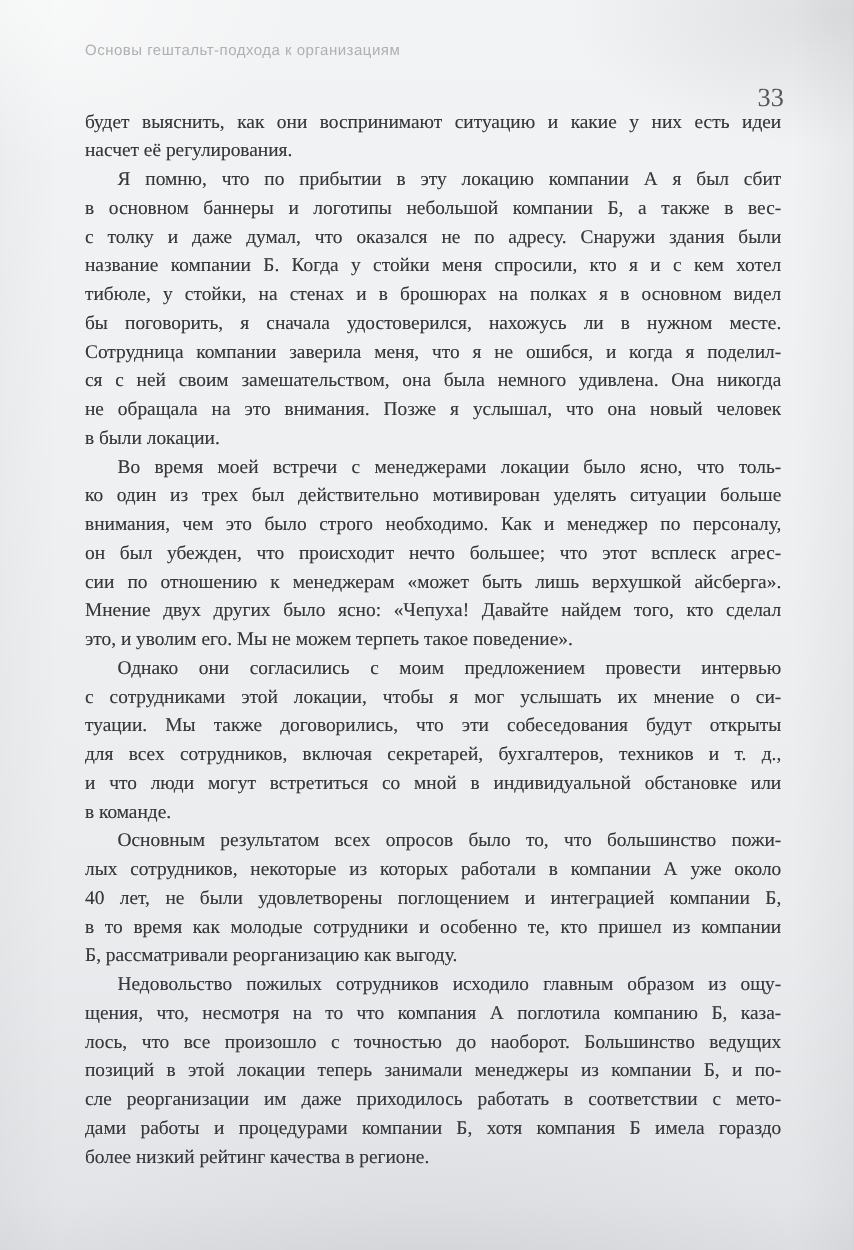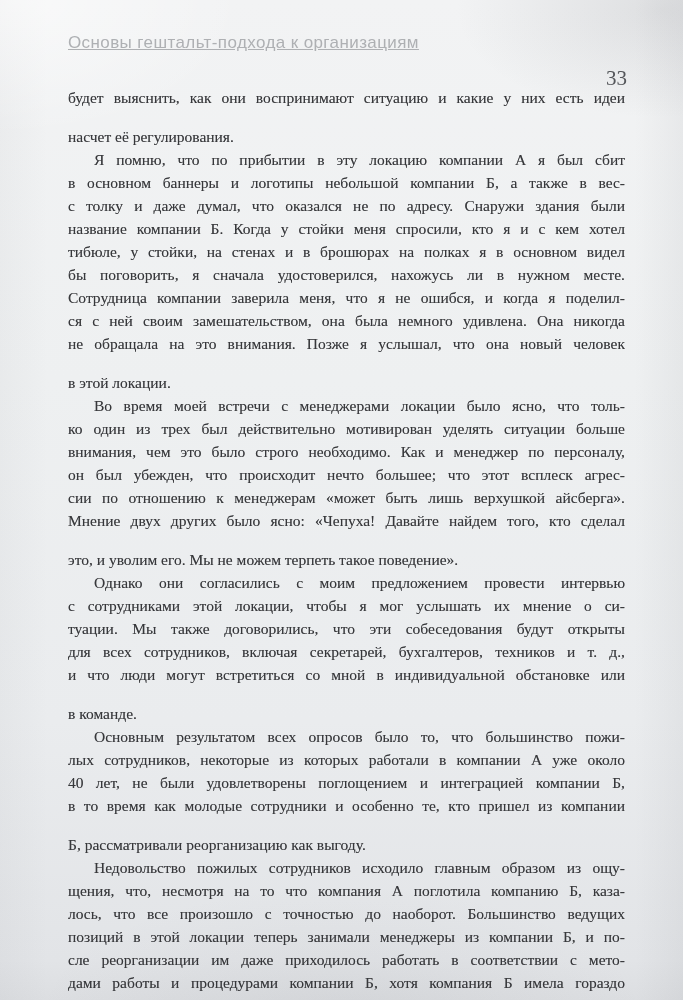--- a/index.html
+++ b/index.html
@@ -14,24 +14,23 @@
       radial-gradient(55% 22% at 2% 0%, rgba(255,255,255,0.55), transparent 62%),
       radial-gradient(60% 18% at 50% 102%, rgba(90,92,100,0.07), transparent 75%),
       linear-gradient(90deg, rgba(118,120,126,0.05), transparent 7%, transparent 93%, rgba(118,120,126,0.08)),
       linear-gradient(180deg, #f2f3f4 0%, #eef0f1 38%, #eaecee 72%, #e2e4e7 96%, #dcdee1 100%);
   }
   .running-header {
     position: absolute;
     left: 68px;
     top: 33px;
     font-family: "Liberation Sans", "DejaVu Sans", sans-serif;
-    font-size: 17px;
+    font-size: 12px;
     color: #aeb0b3;
     letter-spacing: 0.4px;
-    text-decoration: underline;
   }
   .page-number {
     position: absolute;
     right: 56px;
     top: 22px;
     font-size: 21px;
     color: #54565a;
     margin-top: 44px;
   }
   .page-text {
@@ -43,21 +42,21 @@
     line-height: 23px;
     color: #37383b;
     text-shadow: 0 0 0.5px rgba(55,56,59,0.45);
   }
   .line {
     text-align: justify;
     text-align-last: justify;
     height: 23px;
     overflow: hidden;
   }
-  .line.last { text-align-last: left; margin-top: 16px; }
+  .line.last { text-align-last: left; }
   .line.indent { text-indent: 26px; }
 </style>
 </head>
 <body>
 
 <div class="page">
   <div class="running-header">Основы гештальт-подхода к организациям</div>
   <div class="page-number">33</div>
   <div class="page-text">
       <div class="para">
@@ -67,21 +66,21 @@
       <div class="para">
         <div class="line indent">Я помню, что по прибытии в эту локацию компании А я был сбит</div>
         <div class="line">в основном баннеры и логотипы небольшой компании Б, а также в вес-</div>
         <div class="line">с толку и даже думал, что оказался не по адресу. Снаружи здания были</div>
         <div class="line">название компании Б. Когда у стойки меня спросили, кто я и с кем хотел</div>
         <div class="line">тибюле, у стойки, на стенах и в брошюрах на полках я в основном видел</div>
         <div class="line">бы поговорить, я сначала удостоверился, нахожусь ли в нужном месте.</div>
         <div class="line">Сотрудница компании заверила меня, что я не ошибся, и когда я поделил-</div>
         <div class="line">ся с ней своим замешательством, она была немного удивлена. Она никогда</div>
         <div class="line">не обращала на это внимания. Позже я услышал, что она новый человек</div>
-        <div class="line last">в этой локации.</div>
+        <div class="line last">в были локации.</div>
       </div>
       <div class="para">
         <div class="line indent">Во время моей встречи с менеджерами локации было ясно, что толь-</div>
         <div class="line">ко один из трех был действительно мотивирован уделять ситуации больше</div>
         <div class="line">внимания, чем это было строго необходимо. Как и менеджер по персоналу,</div>
         <div class="line">он был убежден, что происходит нечто большее; что этот всплеск агрес-</div>
         <div class="line">сии по отношению к менеджерам «может быть лишь верхушкой айсберга».</div>
         <div class="line">Мнение двух других было ясно: «Чепуха! Давайте найдем того, кто сделал</div>
         <div class="line last">это, и уволим его. Мы не можем терпеть такое поведение».</div>
       </div>

